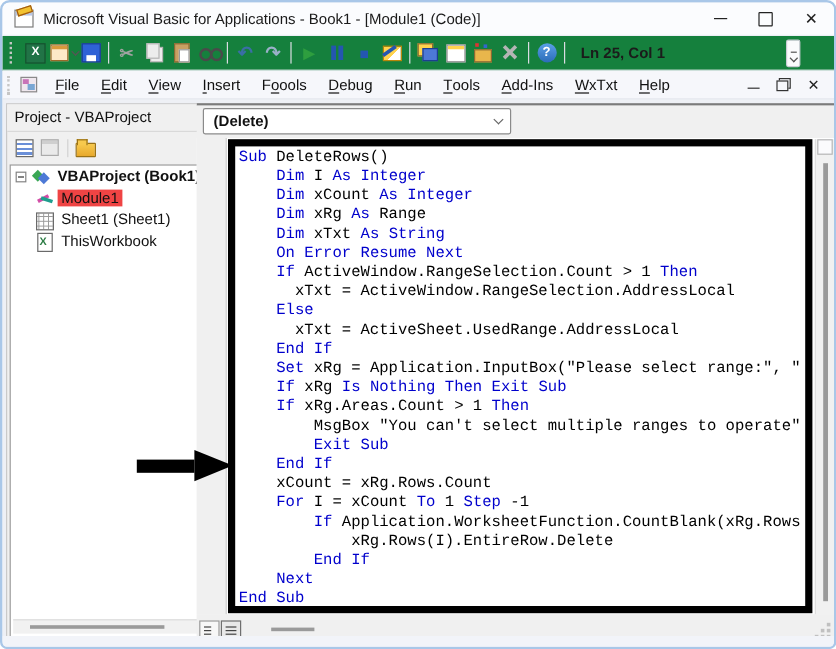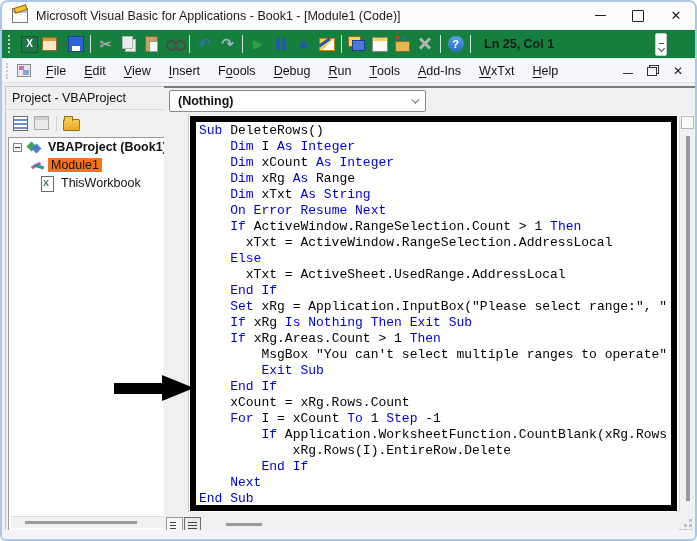--- a/index.html
+++ b/index.html
@@ -115,21 +115,21 @@
   .toggle-folders-icon::after{content:"";position:absolute;top:3px;left:3px;width:7px;height:4px;background:#f7c94d;
     border:1px solid #9a7216;border-bottom:none;}
   .pp-overflow{position:absolute;right:1px;top:2px;width:11px;height:22px;background:#fafbfd;border:1px solid #cfd2d8;
     display:flex;flex-direction:column;align-items:center;justify-content:flex-end;padding-bottom:3px;}
   .pp-overflow i{width:5px;border-top:1.3px solid #555;margin-bottom:2px;}
   .pp-overflow b{width:4px;height:4px;border-right:1.3px solid #555;border-bottom:1.3px solid #555;transform:rotate(45deg);}
   .pp-tree{position:absolute;left:2px;right:2px;top:50px;bottom:2px;background:#fff;border:1px solid #9a9a9a;overflow:hidden;}
   .tree-item{display:flex;align-items:center;height:18px;font-size:12.5px;color:#111;white-space:nowrap;position:relative;}
   .tree-item.bold .tree-label{font-weight:bold;}
   .tree-label{padding:0 3px;}
-  .tree-label.sel{background:#f97316;}
+  .tree-label.sel{background:#ef4444;}
   .expander{width:9px;height:9px;border:1px solid #848484;background:#fff;position:relative;margin-right:4px;flex:none;}
   .expander::before{content:"";position:absolute;left:1px;right:1px;top:3px;border-top:1px solid #333;}
   .tree-icon{width:16px;height:15px;position:relative;margin-right:3px;flex:none;}
   .project-icon::before{content:"";position:absolute;left:2px;top:3px;width:7px;height:7px;background:#3aa655;transform:rotate(45deg);}
   .project-icon::after{content:"";position:absolute;left:7px;top:5px;width:7px;height:7px;background:#4d79d6;transform:rotate(45deg);}
   .module-icon::before{content:"";position:absolute;left:2px;top:6px;width:10px;height:3px;background:#d24da6;transform:rotate(-28deg);}
   .module-icon::after{content:"";position:absolute;left:5px;top:7px;width:10px;height:3px;background:#1f9e8e;transform:rotate(18deg);}
   .sheet-icon::before{content:"";position:absolute;left:1px;top:1px;width:13px;height:13px;background:#fff;border:1px solid #6a6a6a;
     background-image:linear-gradient(#9a9a9a 1px,transparent 1px),linear-gradient(90deg,#9a9a9a 1px,transparent 1px);
     background-size:4px 4px;background-position:1px 2px;}
@@ -328,36 +328,41 @@
             <div class="tree-item bold" style="padding-left: 4px;">
               <span class="expander"></span>
               <span class="tree-icon project-icon"></span>
               <span class="tree-label">VBAProject (Book1)</span>
             </div>
             <div class="tree-item" style="padding-left: 18px;">
               <span style="width: 2px;"></span>
               <span class="tree-icon module-icon"></span>
               <span class="tree-label sel">Module1</span>
             </div>
-            <div class="tree-item" style="padding-left: 28px;">
+            <div class="tree-item" style="padding-left: 18px;">
+              <span style="width: 2px;"></span>
+              <span class="tree-icon sheet-icon"></span>
+              <span class="tree-label">Sheet1 (Sheet1)</span>
+            </div>
+            <div class="tree-item" style="padding-left: 18px;">
               <span style="width: 2px;"></span>
               <span class="tree-icon workbook-icon"></span>
               <span class="tree-label">ThisWorkbook</span>
             </div>
           </div>
         <div class="pp-hscroll">
             <span class="thumb"></span>
           </div>
       </div>
     </div>
 
     <div class="code-window">
       <div class="combo-row">
         <div class="combo combo-object">
-          <span>(Nothing)</span>
+          <span>(Delete)</span>
           <span class="chev"></span>
         </div>
       </div>
       <div class="code-client">
         <div class="margin-bar"></div>
         <div class="code-frame">
           <div class="code-text" id="code-text"><div class="code-line"><span class="k">Sub</span><span class="n"> DeleteRows()</span></div><div class="code-line"><span class="n">    </span><span class="k">Dim</span><span class="n"> I </span><span class="k">As</span><span class="n"> </span><span class="k">Integer</span></div><div class="code-line"><span class="n">    </span><span class="k">Dim</span><span class="n"> xCount </span><span class="k">As</span><span class="n"> </span><span class="k">Integer</span></div><div class="code-line"><span class="n">    </span><span class="k">Dim</span><span class="n"> xRg </span><span class="k">As</span><span class="n"> Range</span></div><div class="code-line"><span class="n">    </span><span class="k">Dim</span><span class="n"> xTxt </span><span class="k">As</span><span class="n"> </span><span class="k">String</span></div><div class="code-line"><span class="n">    </span><span class="k">On Error Resume Next</span></div><div class="code-line"><span class="n">    </span><span class="k">If</span><span class="n"> ActiveWindow.RangeSelection.Count &gt; 1 </span><span class="k">Then</span></div><div class="code-line"><span class="n">      xTxt = ActiveWindow.RangeSelection.AddressLocal</span></div><div class="code-line"><span class="n">    </span><span class="k">Else</span></div><div class="code-line"><span class="n">      xTxt = ActiveSheet.UsedRange.AddressLocal</span></div><div class="code-line"><span class="n">    </span><span class="k">End If</span></div><div class="code-line"><span class="n">    </span><span class="k">Set</span><span class="n"> xRg = Application.InputBox("Please select range:", "</span></div><div class="code-line"><span class="n">    </span><span class="k">If</span><span class="n"> xRg </span><span class="k">Is Nothing Then Exit Sub</span></div><div class="code-line"><span class="n">    </span><span class="k">If</span><span class="n"> xRg.Areas.Count &gt; 1 </span><span class="k">Then</span></div><div class="code-line"><span class="n">        MsgBox "You can't select multiple ranges to operate"</span></div><div class="code-line"><span class="n">        </span><span class="k">Exit Sub</span></div><div class="code-line"><span class="n">    </span><span class="k">End If</span></div><div class="code-line"><span class="n">    xCount = xRg.Rows.Count</span></div><div class="code-line"><span class="n">    </span><span class="k">For</span><span class="n"> I = xCount </span><span class="k">To</span><span class="n"> 1 </span><span class="k">Step</span><span class="n"> -1</span></div><div class="code-line"><span class="n">        </span><span class="k">If</span><span class="n"> Application.WorksheetFunction.CountBlank(xRg.Rows</span></div><div class="code-line"><span class="n">            xRg.Rows(I).EntireRow.Delete</span></div><div class="code-line"><span class="n">        </span><span class="k">End If</span></div><div class="code-line"><span class="n">    </span><span class="k">Next</span></div><div class="code-line"><span class="k">End Sub</span></div></div>
         </div>
       </div>
       <div class="vscroll">

